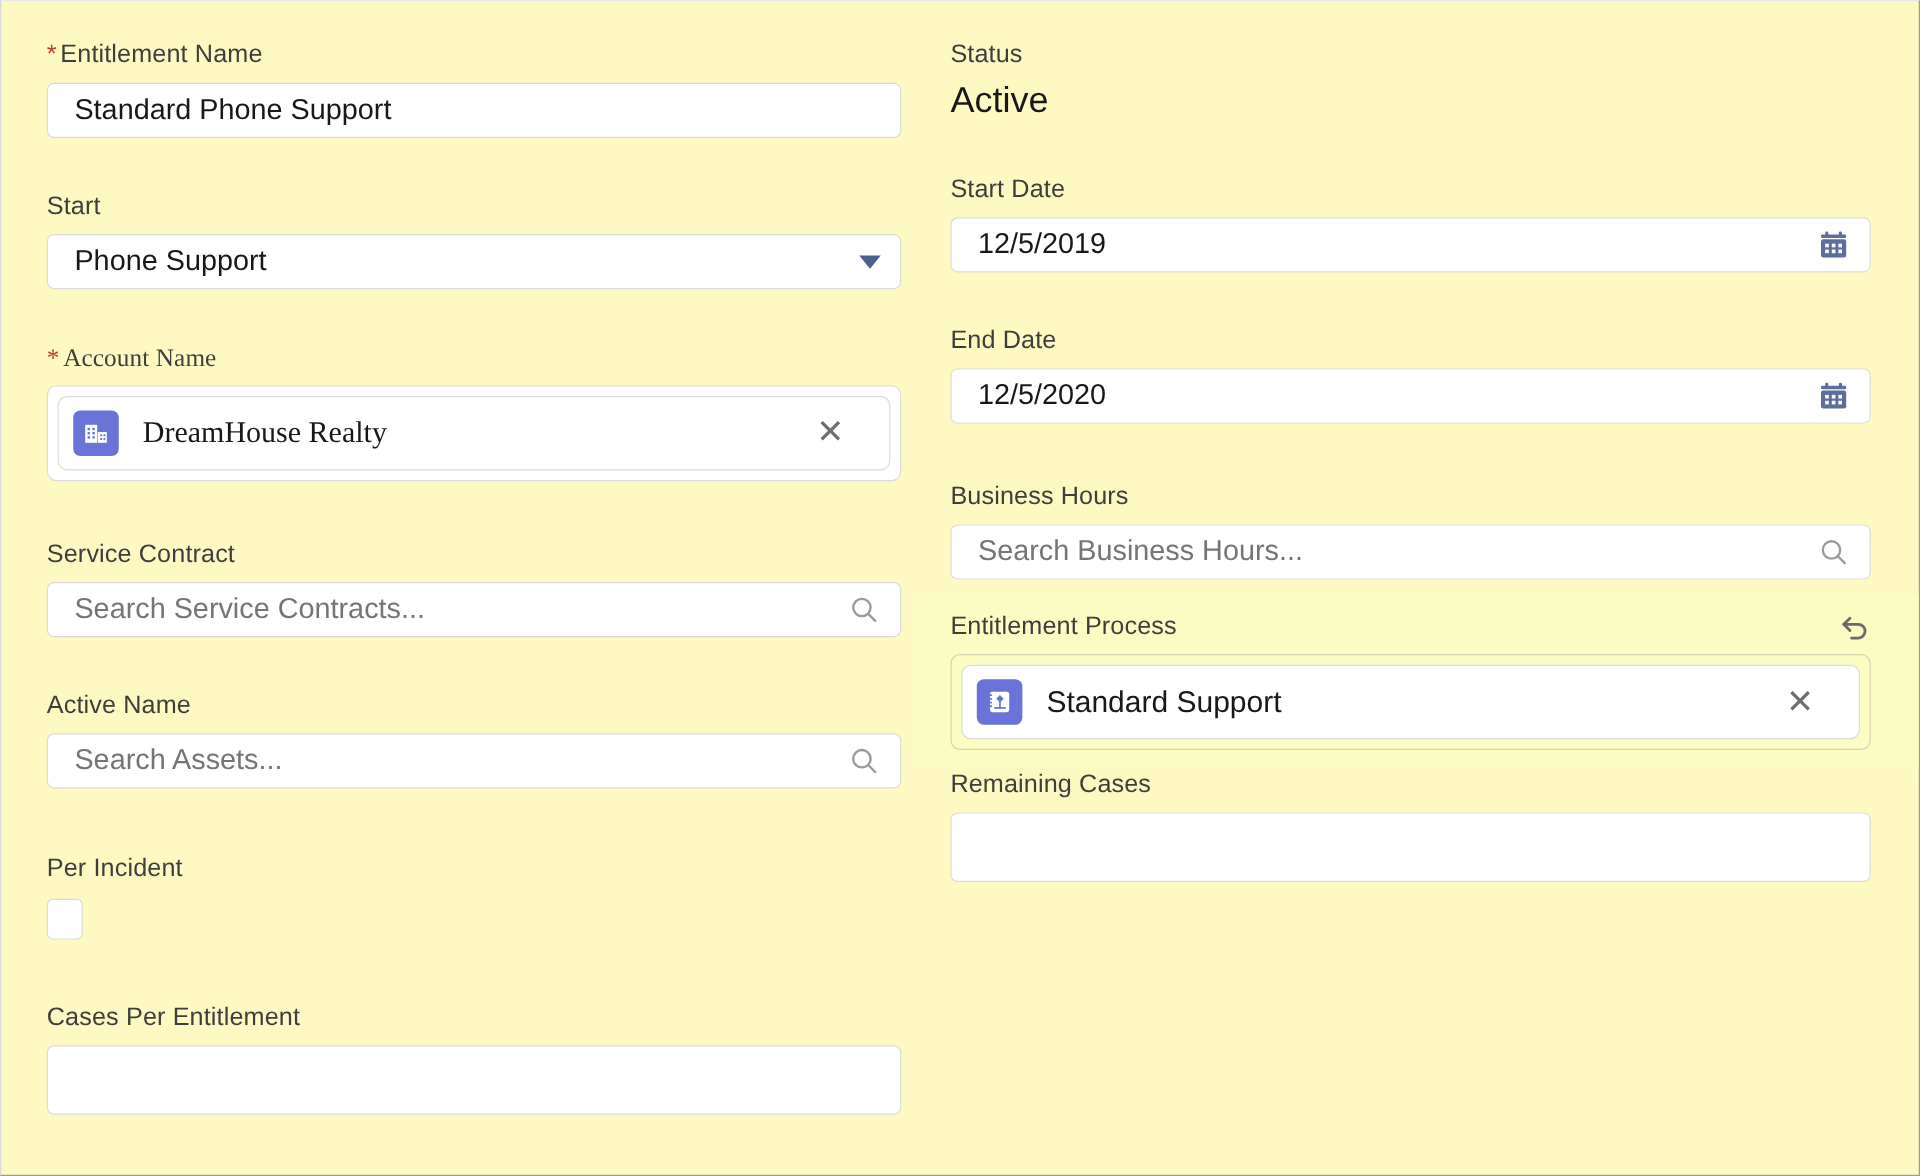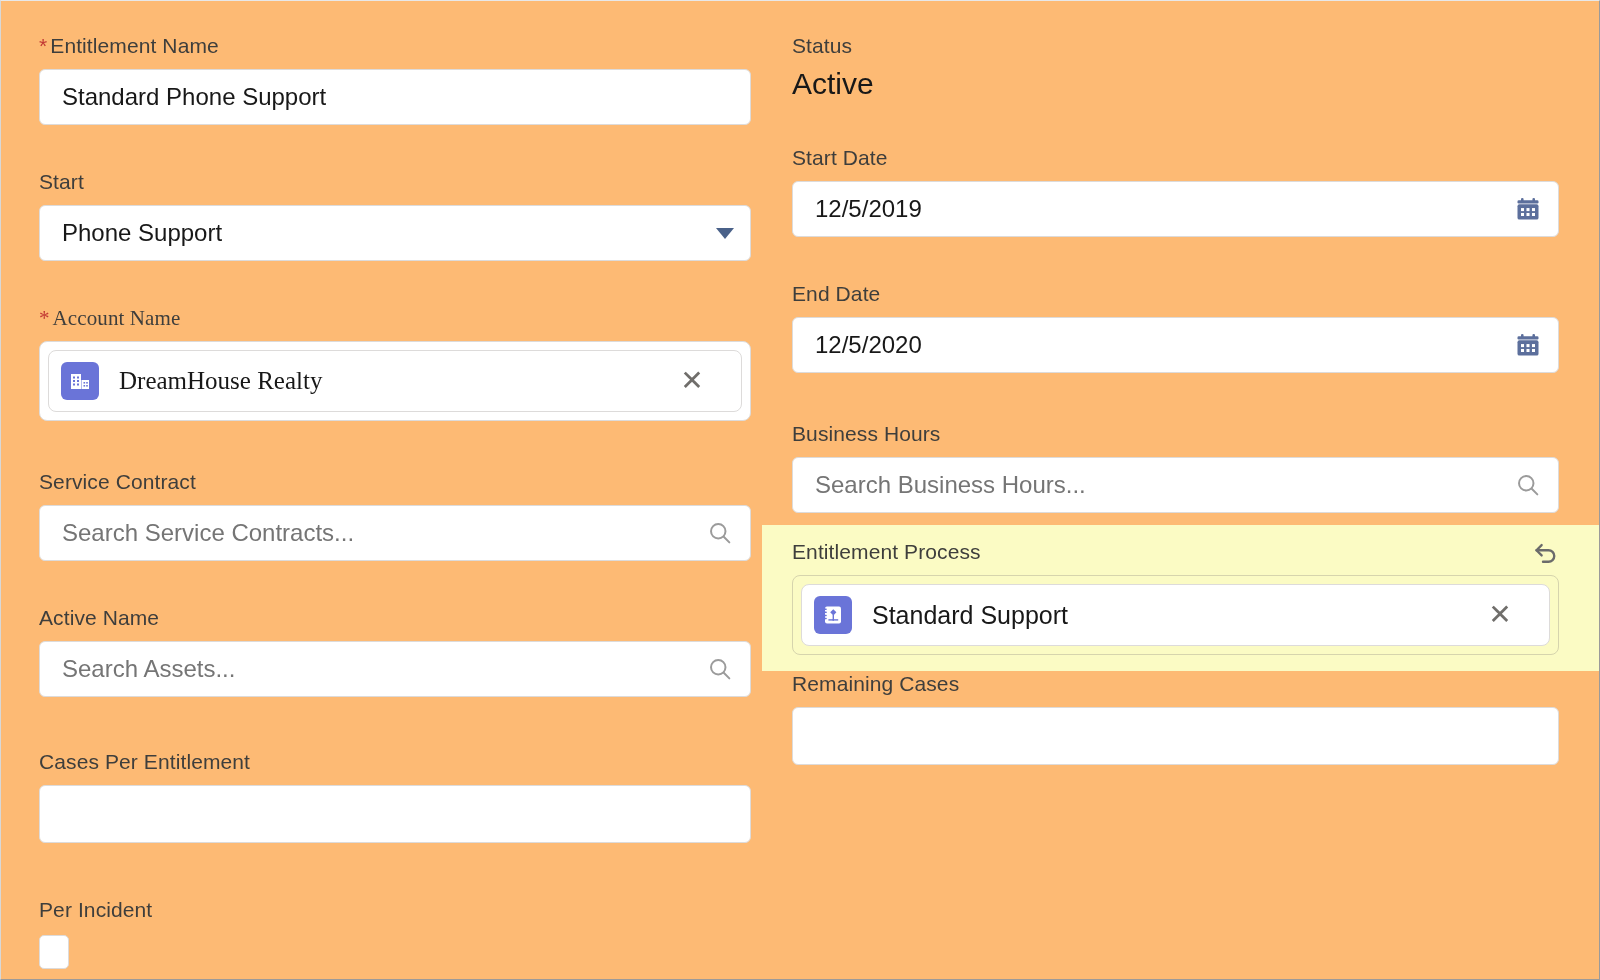--- a/index.html
+++ b/index.html
@@ -8,21 +8,21 @@
     width: 1600px;
     height: 980px;
     background: #ffffff;
     font-family: "Liberation Sans", "DejaVu Sans", sans-serif;
   }
 
   .page-card {
     position: relative;
     width: 1600px;
     height: 980px;
-    background: #fdba74;
+    background: #fef9c3;
     border-right: 1px solid #9a9a9a;
     border-bottom: 1px solid #9a9a9a;
     border-left: 1px solid #d8d8d8;
     border-top: 1px solid #e8e8e8;
     overflow: hidden;
   }
 
   .form-grid {
     display: grid;
     grid-template-columns: 770px 1px 1fr;
@@ -59,21 +59,21 @@
     font-size: 30px;
     line-height: 34px;
     color: #181818;
     padding-top: 8px;
   }
 
   
   .input-box {
     position: relative;
     margin-top: 10px;
-    height: 56px;
+    height: 46px;
     background: #ffffff;
     border: 1px solid #dddbda;
     border-radius: 6px;
     display: flex;
     align-items: center;
     padding: 0 16px 0 22px;
   }
   .input-box.tall { height: 58px; }
 
   .input-text {
@@ -275,30 +275,30 @@
           <span class="input-text placeholder">Search Assets...</span>
           <span class="search-icon">
             <svg width="28" height="28" viewBox="0 0 24 24" fill="none" stroke="currentColor" stroke-width="1.7">
               <circle cx="10.5" cy="10.5" r="6.2"></circle>
                 <line x1="15.2" y1="15.2" x2="20" y2="20" stroke-linecap="round"></line>
             </svg>
           </span>
         </div>
       </div>
 
+      <div class="field sp-5">
+        <span class="field-label">Per Incident</span>
+        <div class="checkbox"></div>
+      </div>
+
       <div class="field sp-6">
         <span class="field-label">Cases Per Entitlement</span>
         <div class="input-box tall">
           <span class="input-text"></span>
         </div>
-      </div>
-
-      <div class="field sp-5">
-        <span class="field-label">Per Incident</span>
-        <div class="checkbox"></div>
       </div>
 
     </div>
 
     <div></div>
 
     <div class="col col-right">
 
       <div class="field sp-0">
         <span class="field-label">Status</span>

